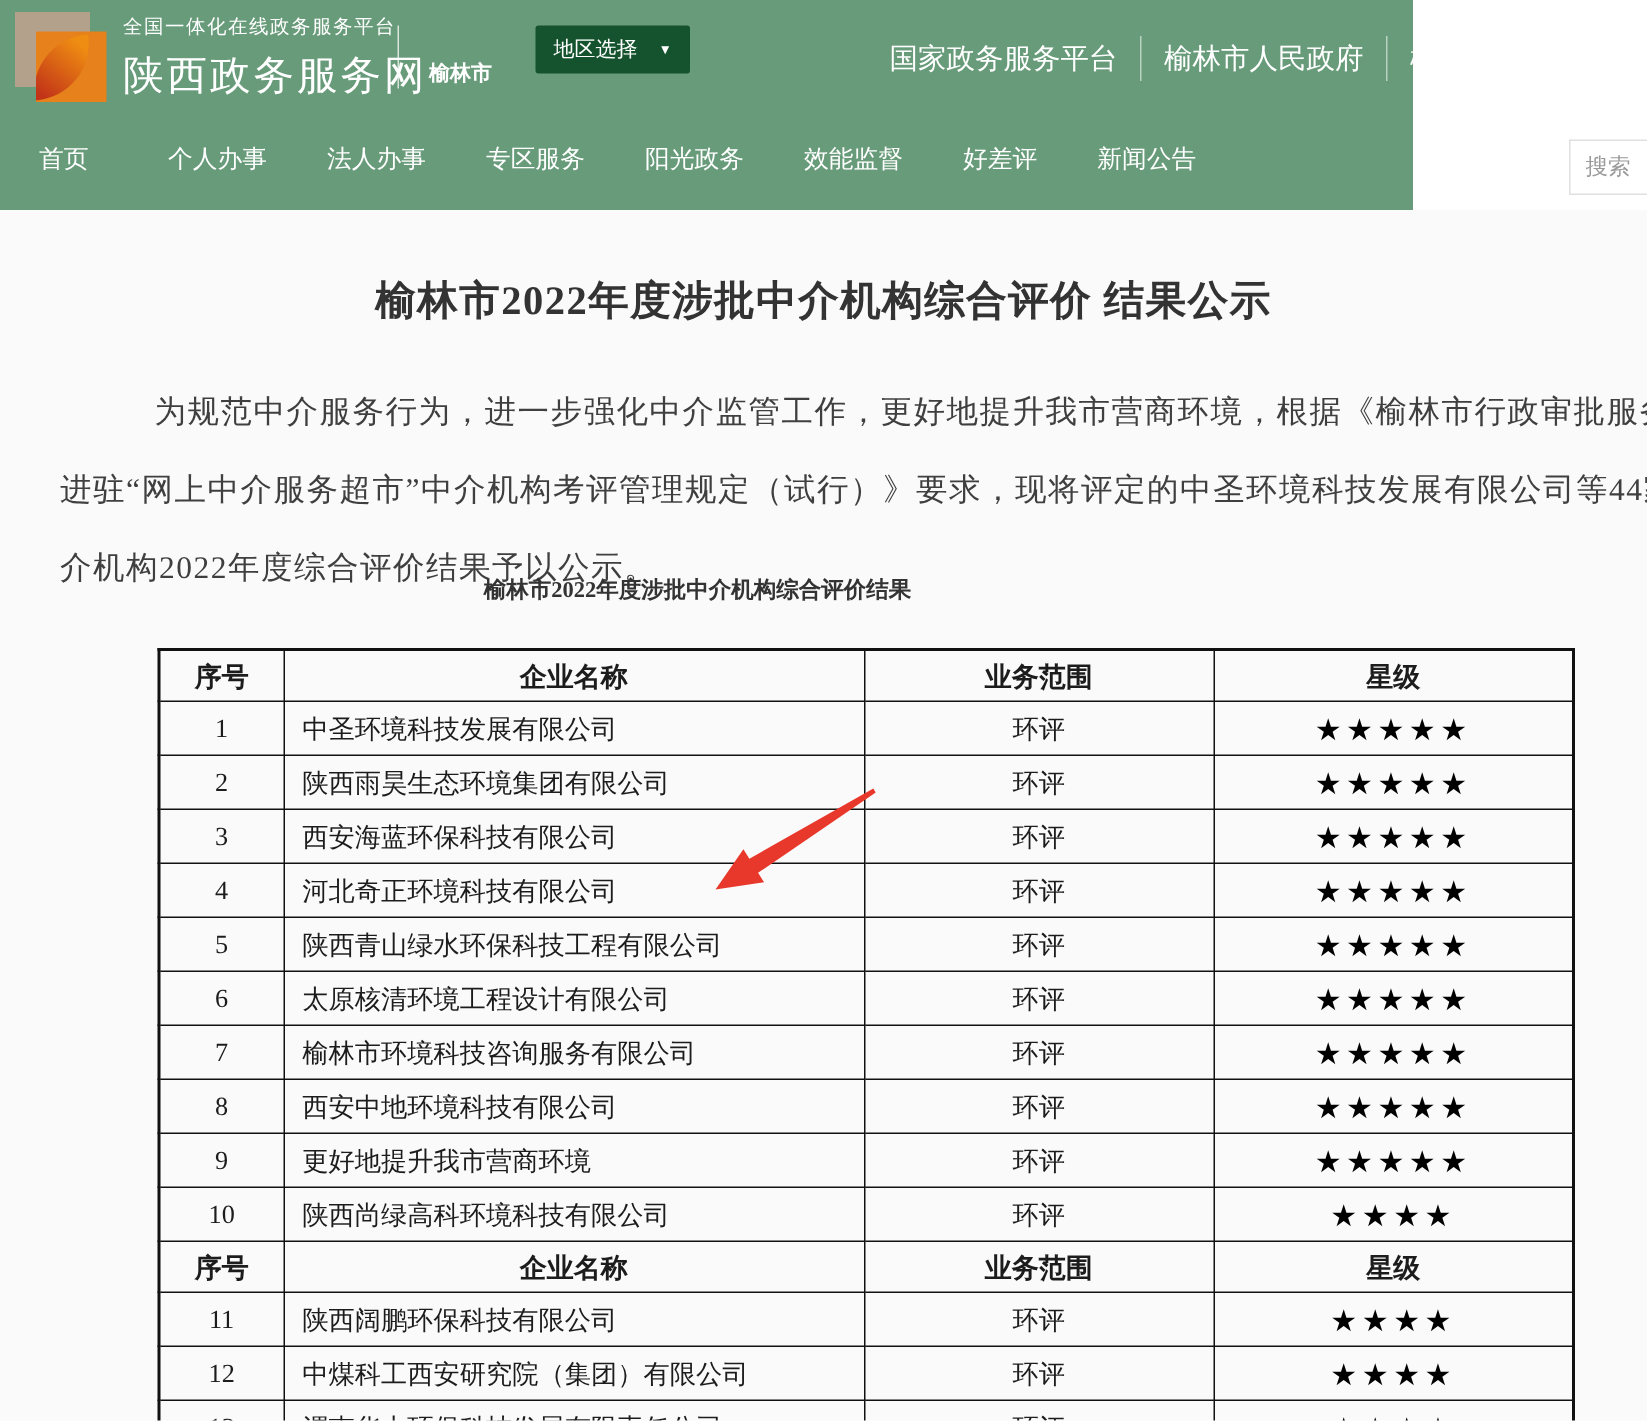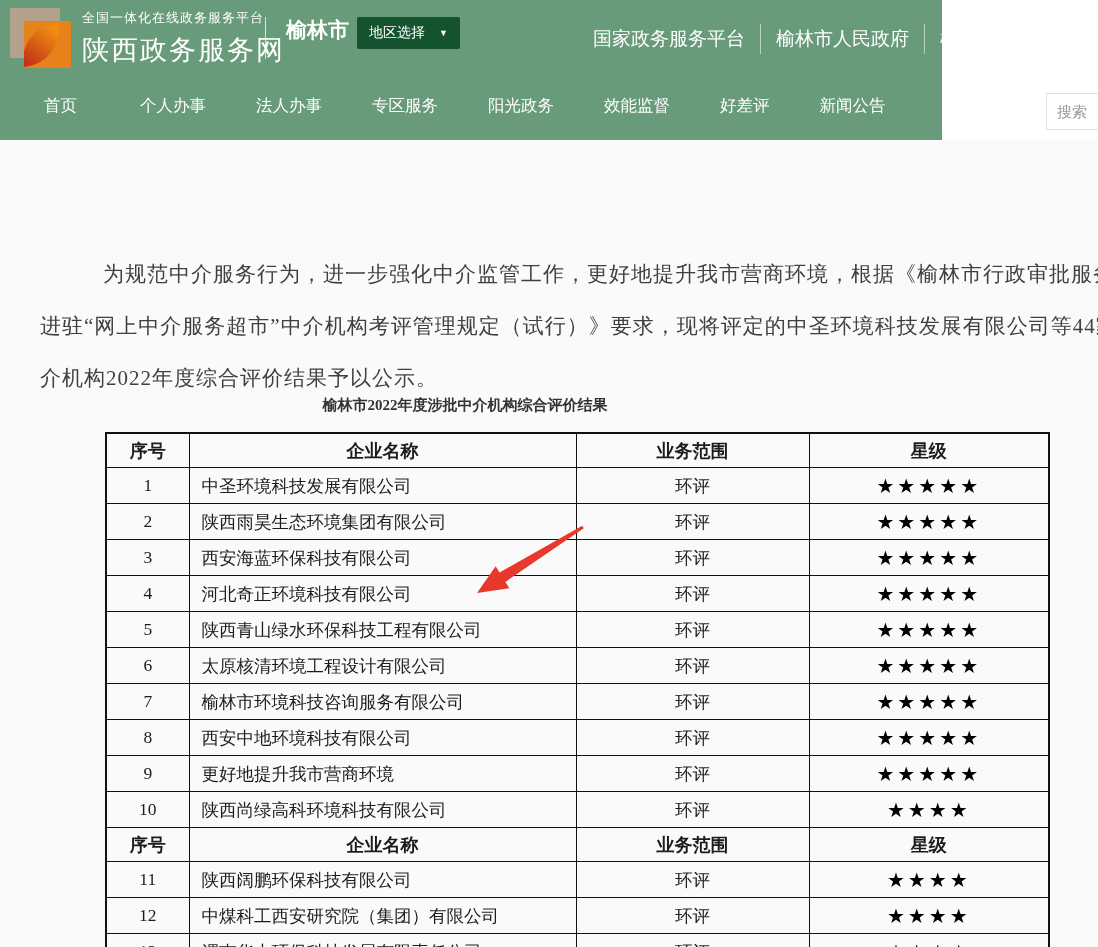--- a/index.html
+++ b/index.html
@@ -13,46 +13,46 @@
   .logo{position:absolute;left:10px;top:8px;width:62px;height:62px;}
   .logo-back{position:absolute;left:0;top:0;width:50px;height:50px;background:#b3a18c;}
   .logo-front{position:absolute;left:14px;top:13px;width:47px;height:47px;background:#e6811b;overflow:hidden;}
   .logo-leaf{position:absolute;left:-3px;top:4px;width:40px;height:40px;
     background:linear-gradient(45deg,#c23418 10%,#ef8d12 85%);
     border-radius:95% 0 95% 0;transform:rotate(-6deg);}
   .brand{position:absolute;left:82px;top:9px;color:#fff;}
   .brand-small{font-size:13px;letter-spacing:1px;}
   .brand-big{font-size:27px;letter-spacing:2px;margin-top:5px;}
   .brand-divider{position:absolute;left:265px;top:17px;width:1px;height:42px;background:rgba(255,255,255,.75);}
-  .city{position:absolute;left:286px;top:16px;color:#fff;font-size:21px;font-weight:bold;}
+  .city{position:absolute;left:286px;top:40px;color:#fff;font-size:14px;font-weight:bold;}
   .region-btn{position:absolute;left:357px;top:17px;height:32px;padding:12px 12px;
     background:#14532d;color:#fff;font-size:14px;border:none;border-radius:2px;
     display:flex;align-items:center;gap:14px;cursor:pointer;}
   .region-caret{font-size:9px;line-height:1;}
   .top-links{position:absolute;left:578px;top:24px;display:flex;align-items:center;color:#fff;}
   .top-link{font-size:19px;padding:2px 15px;border-right:1px solid rgba(255,255,255,.55);white-space:nowrap;cursor:pointer;}
   .top-link:last-child{border-right:none;}
   .register{position:absolute;left:1073px;top:20px;color:#fff;font-size:16px;font-weight:bold;white-space:nowrap;cursor:pointer;}
   
-  .nav{position:absolute;left:44px;top:95px;display:flex;gap:50px;color:#fff;}
+  .nav{position:absolute;left:26px;top:95px;display:flex;gap:40px;color:#fff;}
   .nav-item{font-size:16.5px;white-space:nowrap;cursor:pointer;}
   .nav-item:first-child{margin-right:13px;}
   .search-box{position:absolute;left:1046px;top:93px;width:140px;height:35px;
     border:1px solid #e0e0e0;background:#fff;padding:0 0 0 10px;font-size:15px;color:#666;outline:none;}
   .search-box::placeholder{color:#9a9a9a;}
   
   .content{position:absolute;top:140px;left:0;width:1098px;height:807px;background:#fafafa;}
   .page-title{position:absolute;top:42px;left:0;width:1098px;text-align:center;
     font-family:"Liberation Serif","DejaVu Serif",serif;font-size:27px;font-weight:600;color:#333;letter-spacing:1px;}
   .para-line{position:absolute;white-space:nowrap;font-family:"Liberation Serif","DejaVu Serif",serif;
     font-size:21px;color:#3f3f3f;letter-spacing:1px;}
   .para-1{left:103px;top:120px;}
   .para-2{left:40px;top:172px;}
   .para-3{left:40px;top:224px;}
-  .table-caption{position:absolute;top:256px;left:0;width:930px;text-align:center;
+  .table-caption{position:absolute;top:244px;left:0;width:930px;text-align:center;
     font-family:"Liberation Serif","DejaVu Serif",serif;font-size:15px;font-weight:bold;color:#333;}
   .eval-table{position:absolute;top:292px;left:105px;width:943px;border-collapse:collapse;
     table-layout:fixed;font-family:"Liberation Serif","DejaVu Serif",serif;color:#1c1c1c;
     border:2px solid #111;}
   .eval-table th,.eval-table td{border:1px solid #111;overflow:hidden;white-space:nowrap;}
   .eval-table th{height:31px;font-size:18px;font-weight:bold;text-align:center;}
   .eval-table td{height:33px;font-size:17.5px;text-align:center;}
   .eval-table td.cell-name{text-align:left;padding-left:12px;margin-left:34px;}
   .eval-table td.cell-stars{font-family:"DejaVu Sans",sans-serif;font-size:20px;letter-spacing:3px;color:#000;}
   
@@ -94,20 +94,21 @@
     <span class="nav-item">专区服务</span>
     <span class="nav-item">阳光政务</span>
     <span class="nav-item">效能监督</span>
     <span class="nav-item">好差评</span>
     <span class="nav-item">新闻公告</span>
   </div>
   <input class="search-box" type="text" placeholder="搜索" style="">
 </div>
 
 <div class="content">
+  <div class="page-title">榆林市2022年度涉批中介机构综合评价 结果公示</div>
   <div class="para-line para-1">为规范中介服务行为，进一步强化中介监管工作，更好地提升我市营商环境，根据《榆林市行政审批服务局关</div>
   <div class="para-line para-2">进驻“网上中介服务超市”中介机构考评管理规定（试行）》要求，现将评定的中圣环境科技发展有限公司等44家</div>
   <div class="para-line para-3">介机构2022年度综合评价结果予以公示。</div>
   <div class="table-caption">榆林市2022年度涉批中介机构综合评价结果</div>
 
   <table class="eval-table">
     <colgroup>
         <col style="width: 83px;">
         <col style="width: 387px;">
         <col style="width: 233px;">

